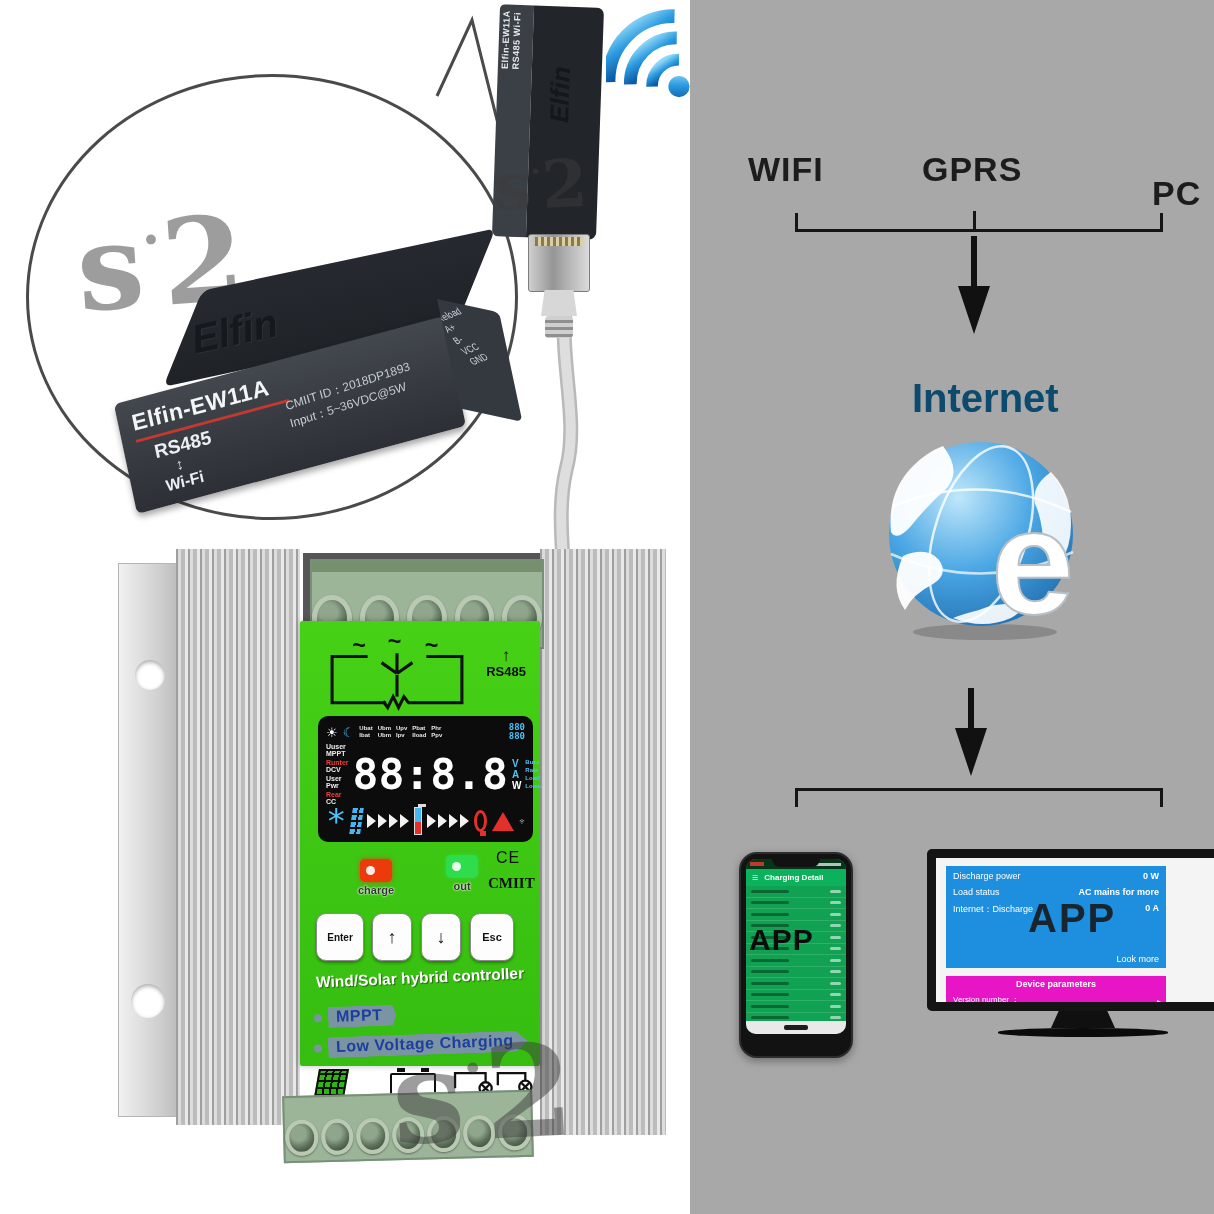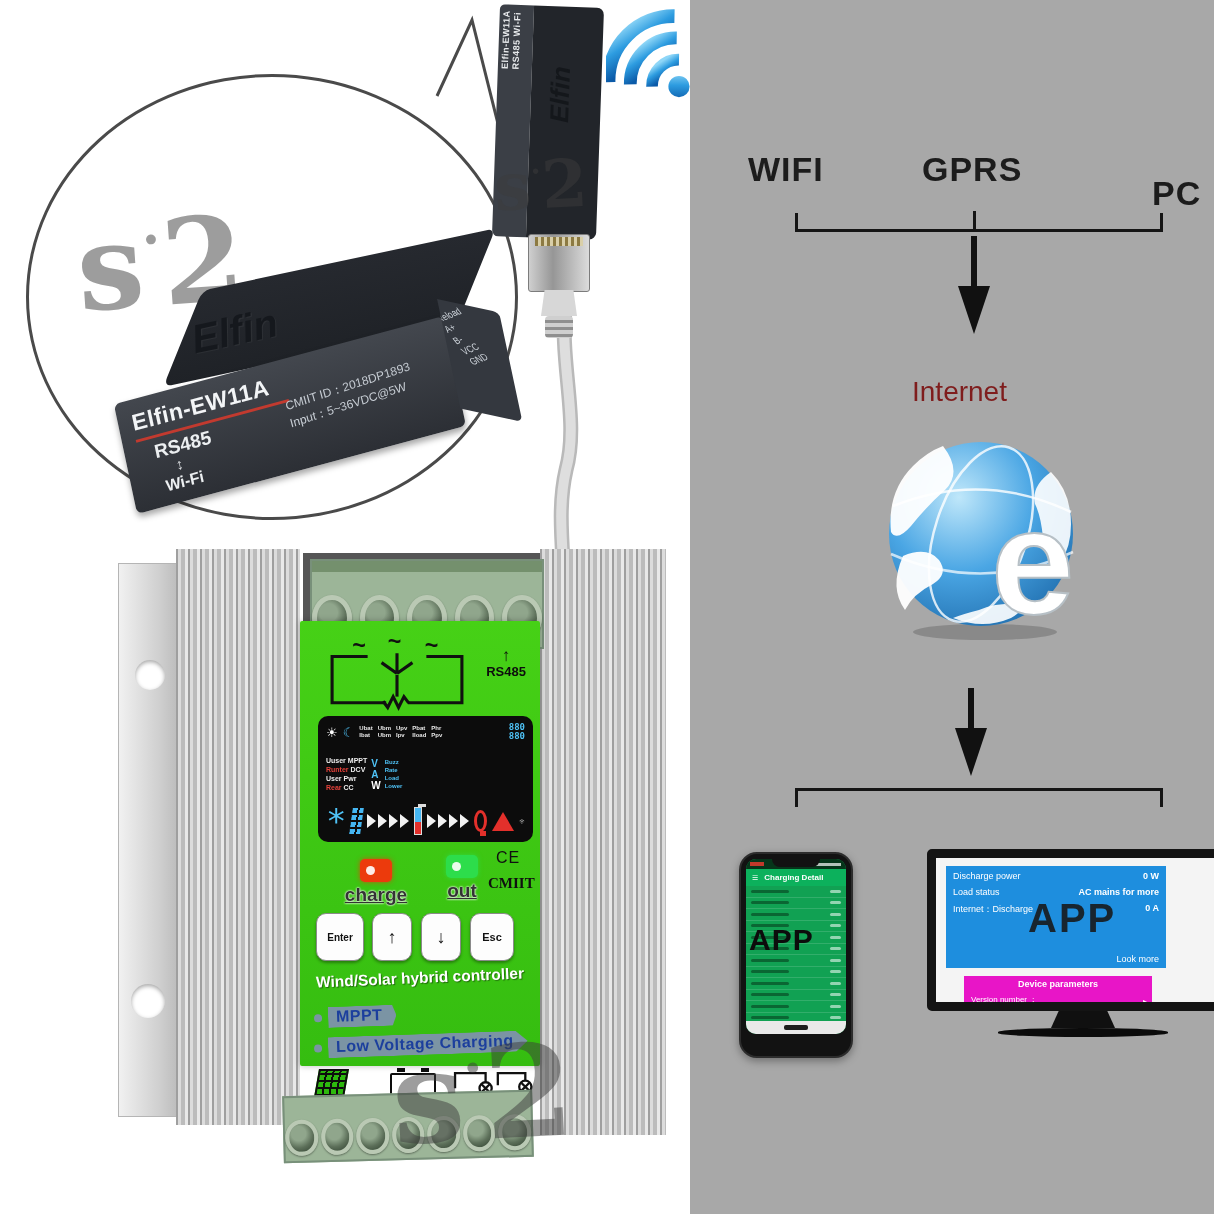--- a/index.html
+++ b/index.html
@@ -8,21 +8,21 @@
   .abs{position:absolute;}
   
   .gray-panel{left:690px;top:0;width:524px;height:1214px;background:#a8a8a8;}
   
   .src-label{font-size:34px;font-weight:bold;color:#1c1c1c;letter-spacing:1px;}
   .bracket-down{border-left:3px solid #151515;border-right:3px solid #151515;border-bottom:3px solid #151515;}
   .bracket-up{border-left:3px solid #151515;border-right:3px solid #151515;border-top:3px solid #151515;}
   .tickv{width:3px;background:#151515;}
   .arrow-shaft{width:6px;background:#111;}
   .arrow-head{width:0;height:0;border-left:16px solid transparent;border-right:16px solid transparent;border-top:48px solid #111;}
-  .internet-label{font-size:28px;font-weight:normal;color:#7f1d1d;}
+  .internet-label{font-size:40px;font-weight:bold;color:#0c4a6e;}
   
   .wm{font-family:"DejaVu Serif",serif;font-weight:bold;color:rgba(60,60,60,0.5);line-height:1;}
   .wm .wm-dot{font-size:.45em;vertical-align:.9em;}
   
   .callout-circle{left:26px;top:74px;width:486px;height:440px;border:3px solid #4a4a4a;border-radius:50%;background:#fff;}
   .elfin{left:88px;top:190px;width:420px;height:260px;transform:rotate(-12deg);}
   .e-top{position:absolute;left:52px;top:0;width:300px;height:86px;background:linear-gradient(180deg,#26292f,#1f2227);
          transform:skewX(-34deg);transform-origin:bottom left;border-radius:8px;}
   .e-emboss{position:absolute;left:90px;top:24px;font-size:40px;font-weight:bold;font-style:italic;color:#15181d;
             text-shadow:1px 1px 1px rgba(255,255,255,0.06);}
@@ -100,21 +100,21 @@
         background:linear-gradient(180deg,#45b6f2 0 55%,#e3302b 55% 100%);}
   .batt:before{content:"";position:absolute;left:3px;top:-4px;width:8px;height:3px;background:#ddd;}
   .bulb{width:16px;height:16px;border:3px solid #e3302b;border-radius:50%;position:relative;}
   .bulb:after{content:"";position:absolute;left:3px;bottom:-7px;width:6px;height:5px;background:#e3302b;}
   .warn{width:0;height:0;border-left:11px solid transparent;border-right:11px solid transparent;border-bottom:19px solid #e3302b;}
   
   .led{position:absolute;width:32px;height:23px;border-radius:5px;}
   .led .dot{position:absolute;left:6px;top:7px;width:9px;height:9px;border-radius:50%;background:#fff;opacity:.9;}
   .led-charge{left:60px;top:238px;background:#ec3a0c;box-shadow:0 0 5px rgba(236,58,12,.8);}
   .led-out{left:146px;top:234px;background:#2ddd4b;box-shadow:0 0 5px rgba(45,221,75,.8);}
-  .led-lbl{position:absolute;font-size:19px;font-weight:bold;color:#333;text-shadow:0 0 2px #fff,0 0 2px #fff;text-decoration:underline;}
+  .led-lbl{position:absolute;font-size:11px;font-weight:bold;color:#333;text-shadow:0 0 2px #fff,0 0 2px #fff;}
   .ce-mark{position:absolute;left:196px;top:228px;font-size:16px;color:#101010;letter-spacing:1px;}
   .rohs{position:absolute;left:188px;top:254px;font-size:15px;font-weight:bold;color:#101010;font-family:"Liberation Serif",serif;}
   .btn{position:absolute;top:292px;height:46px;background:#fdfdfd;border:1px solid #8a8a8a;border-radius:10px;
        box-shadow:0 2px 3px rgba(0,0,0,.35);display:flex;align-items:center;justify-content:center;
        font-weight:bold;color:#111;}
   .ctl-title{position:absolute;left:2px;top:348px;width:236px;text-align:center;font-size:15.5px;font-weight:bold;color:#fff;
              text-shadow:1px 1px 1px rgba(0,0,0,.45);transform:rotate(-2.5deg);white-space:nowrap;}
   .feat{position:absolute;display:flex;align-items:center;gap:6px;transform:rotate(-2deg);}
   .feat .bullet{width:8px;height:8px;border-radius:50%;background:#7b94a4;}
   .feat .stripe{background:#7b94a4;color:#1c3f9d;font-size:16px;font-weight:bold;padding:1px 14px 2px 8px;
@@ -148,21 +148,21 @@
   
   .mon{left:927px;top:849px;width:312px;height:205px;}
   .m-frame{position:absolute;left:0;top:0;width:312px;height:162px;background:#f4f4f4;border:9px solid #141414;
            border-radius:5px;box-sizing:border-box;overflow:hidden;}
   .m-blue{position:absolute;left:10px;top:8px;width:220px;height:102px;background:#1e8ede;color:#fff;
           padding:5px 7px;box-sizing:border-box;font-size:9px;}
   .m-row{display:flex;justify-content:space-between;margin-bottom:6px;}
   .m-row .v{font-weight:bold;}
   .m-look{position:absolute;right:7px;bottom:4px;font-size:9px;}
   .m-app{position:absolute;left:82px;top:30px;font-size:40px;font-weight:bold;color:#18252f;letter-spacing:2px;}
-  .m-pink{position:absolute;left:10px;top:118px;width:188px;height:32px;background:#e815c7;color:#fff;margin-left:18px;}
+  .m-pink{position:absolute;left:10px;top:118px;width:220px;height:32px;background:#e815c7;color:#fff;}
   .m-pink .t{text-align:center;font-size:9px;font-weight:bold;margin-top:3px;}
   .m-pink .v{position:absolute;left:7px;bottom:3px;font-size:8px;}
   .m-pink .cur{position:absolute;right:5px;bottom:2px;color:#fff;font-size:8px;}
   .m-neck{position:absolute;left:124px;top:162px;width:64px;height:17px;background:#101010;
           clip-path:polygon(12% 0,88% 0,100% 100%,0 100%);}
   .m-base{position:absolute;left:71px;top:179px;width:170px;height:9px;background:#0b0b0b;border-radius:50%/45%;}
   svg text{font-family:"Liberation Sans",sans-serif;}
 </style>
 </head>
 <body>
@@ -441,20 +441,21 @@
               <span>880</span>
           </span>
         </div>
         <div class="lcd-r2">
           <span class="lcol">
             <span><span class="w">Uuser</span> <span class="w">MPPT</span></span>
             <span><span class="r">Runter</span> <span class="w">DCV</span></span>
             <span><span class="w">User</span> <span class="w">Pwr</span></span>
             <span><span class="r">Rear</span> <span class="w">CC</span></span>
           </span>
+          <span class="digits">88:8.8</span>
           <span class="units">
             <span class="b">V</span>
             <span class="b">A</span>
             <span class="w">W</span>
           </span>
           <span class="rcol">
             <span>Buzz</span>
             <span>Rate</span>
             <span>Load</span>
             <span>Lower</span>

